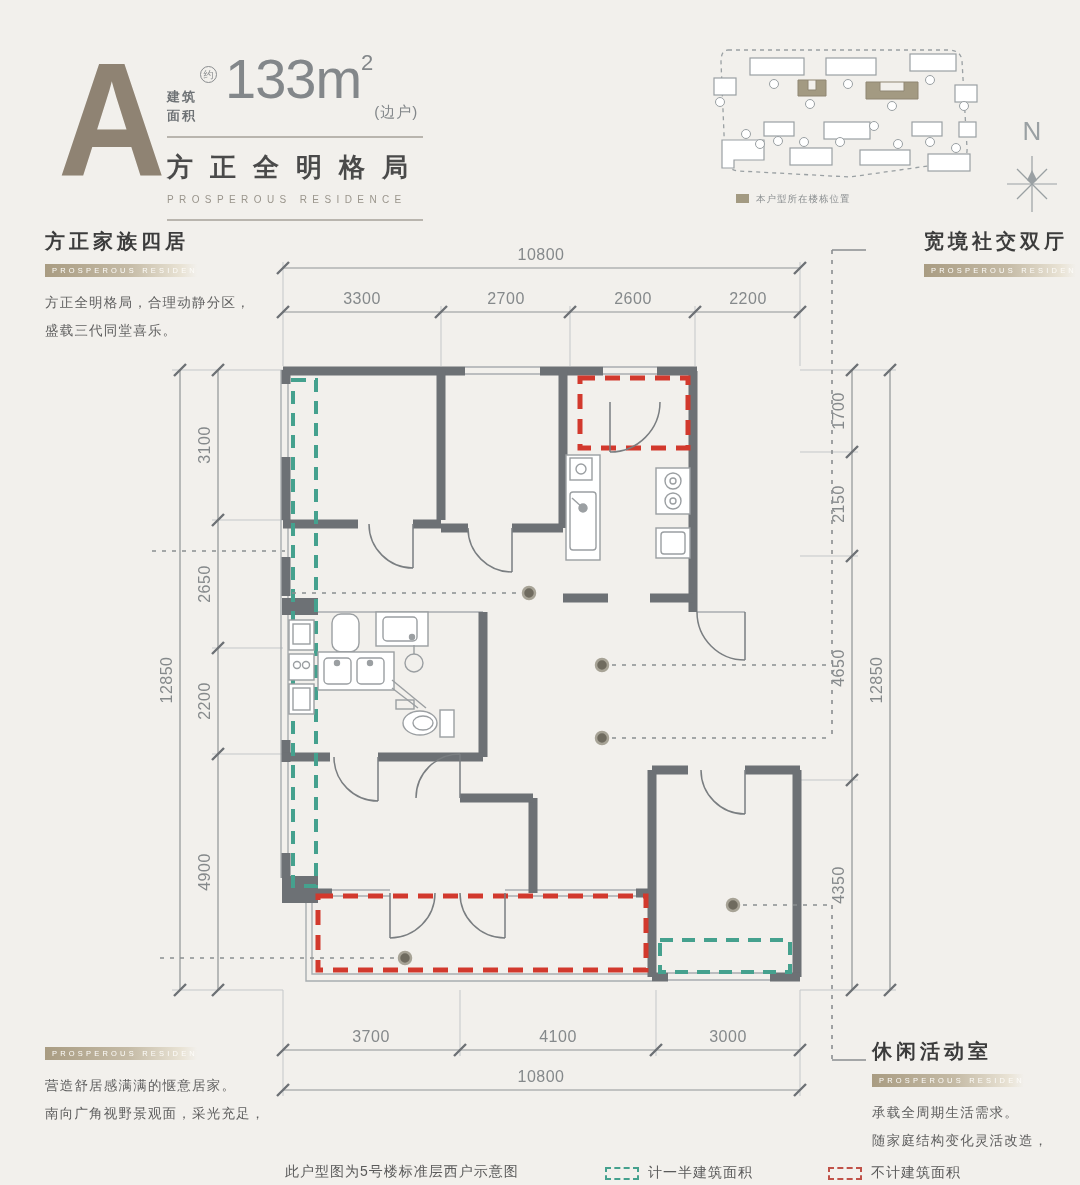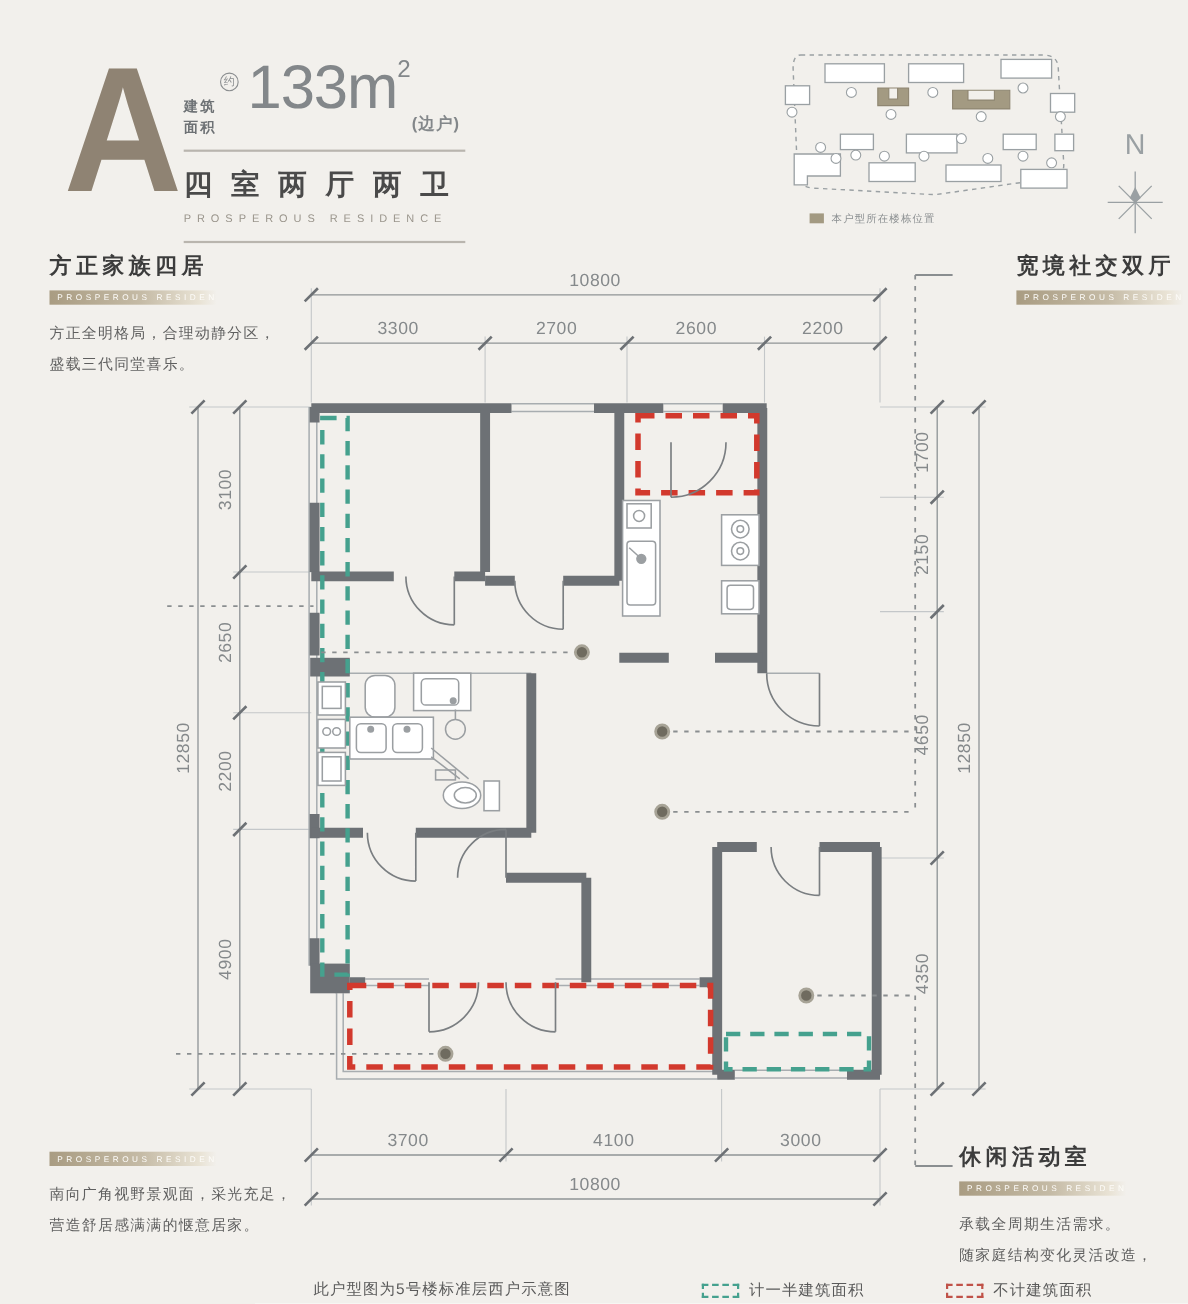--- a/index.html
+++ b/index.html
@@ -11,62 +11,62 @@
   
   .type-letter{position:absolute;left:58px;top:38px;font-size:162px;line-height:1;font-weight:700;
     color:#8f8373;letter-spacing:-4px;transform:scaleX(.92);transform-origin:left top;}
   .hdr-info{position:absolute;left:167px;top:52px;width:256px;}
   .area-row{display:flex;align-items:flex-start;}
   .area-label{font-size:13px;color:#6e7275;line-height:1.45;font-weight:700;letter-spacing:2px;margin-top:36px;}
   .approx{display:inline-block;width:15px;height:15px;border:1px solid #8a8d8f;border-radius:50%;
     font-size:10px;line-height:15px;text-align:center;color:#8a8d8f;margin:14px 0 0 3px;}
   .area-value{font-size:56px;color:#83878a;line-height:.95;margin-left:8px;letter-spacing:-1px;}
   .area-sup{font-size:22px;vertical-align:28px;color:#83878a;}
-  .area-edge{font-size:15px;color:#83878a;align-self:flex-end;margin:4px 0 4px 2px;letter-spacing:1px;font-weight:bold;}
+  .area-edge{font-size:15px;color:#83878a;align-self:flex-end;margin:4px 0 4px 2px;letter-spacing:1px;}
   .hdr-hr{height:2px;background:#b9b5ae;margin:10px 0 12px 0;border:none;}
   .layout-title{font-size:26px;font-weight:700;color:#4a4a4a;letter-spacing:17px;white-space:nowrap;}
   .layout-sub{font-size:10px;color:#9a958c;letter-spacing:5.4px;margin-top:9px;white-space:nowrap;}
 
   
   .feature{position:absolute;width:245px;}
   .feature .f-title{font-size:20px;font-weight:700;color:#3c3c3c;letter-spacing:4px;white-space:nowrap;}
   .feature .f-badge{width:152px;height:13px;margin-top:9px;overflow:hidden;white-space:nowrap;
     background:linear-gradient(90deg,#a99c82 0%,#c5bba6 55%,#e9e3d5 90%,#f2f0ec 100%);
     color:#fdfcf9;font-size:7.5px;letter-spacing:3.2px;line-height:13px;padding-left:7px;box-sizing:border-box;}
   .feature .f-desc{margin-top:12px;font-size:13.5px;color:#5f5f5f;letter-spacing:1.2px;line-height:2.05;white-space:nowrap;}
 
   
   .footer{position:absolute;left:0;top:1163px;width:1080px;font-size:14px;color:#5a5a5a;letter-spacing:1px;}
   .footer .note{position:absolute;left:285px;top:0;}
   .leg{position:absolute;top:1px;display:flex;align-items:center;}
   .leg .box{width:34px;height:13px;margin-right:9px;box-sizing:border-box;}
-  .leg-half{left:638px;}
+  .leg-half{left:605px;}
   .leg-half .box{border:2px dashed #45a18e;}
-  .leg-none{left:860px;}
+  .leg-none{left:828px;}
   .leg-none .box{border:2px dashed #c05248;}
 </style>
 </head>
 <body>
 
 <div class="page">
 
   <div class="type-letter">A</div>
 
   <div class="hdr-info">
     <div class="area-row">
       <div class="area-label">
         <div>建筑</div>
         <div>面积</div>
       </div>
       <span class="approx">约</span>
       <div class="area-value"><span>133m</span><span class="area-sup">2</span></div>
       <div class="area-edge">(边户)</div>
     </div>
     <hr class="hdr-hr">
-    <div class="layout-title">四室两厅两卫</div>
+    <div class="layout-title">方正全明格局</div>
     <div class="layout-sub">PROSPEROUS RESIDENCE</div>
     <hr class="hdr-hr" style="margin-top:14px">
   </div>
 
   <svg class="abs" style="left:698px;top:36px" width="300" height="180" viewBox="0 0 300 180">
     <path d="M30,14 L250,14 Q263,14 264,25 L269,112 Q270,124 258,126 L152,141 L41,135 Q28,134 27,122 L23,26 Q23,14 30,14 Z" fill="none" stroke="#9aa0a3" stroke-width="1.3" stroke-dasharray="4,4"></path>
     <g fill="#ffffff" stroke="#9aa0a3" stroke-width="1.2">
       <rect x="52" y="22" width="54" height="17"></rect>
         <rect x="128" y="22" width="50" height="17"></rect>
         <rect x="212" y="18" width="46" height="17"></rect>
@@ -128,22 +128,22 @@
   </div>
 
   <div class="feature" style="left:924px;top:228px;width:205px">
     <div class="f-title">宽境社交双厅</div>
     <div class="f-badge">PROSPEROUS RESIDENCE</div>
   </div>
 
   <div class="feature" style="left:45px;top:1038px">
     <div class="f-badge">PROSPEROUS RESIDENCE</div>
     <div class="f-desc">
+      <div>营造舒居感满满的惬意居家。</div>
       <div>南向广角视野景观面，采光充足，</div>
-      <div>营造舒居感满满的惬意居家。</div>
     </div>
   </div>
 
   <div class="feature" style="left:872px;top:1038px;width:205px">
     <div class="f-title">休闲活动室</div>
     <div class="f-badge">PROSPEROUS RESIDENCE</div>
     <div class="f-desc">
       <div>承载全周期生活需求。</div>
       <div>随家庭结构变化灵活改造，</div>
     </div>

